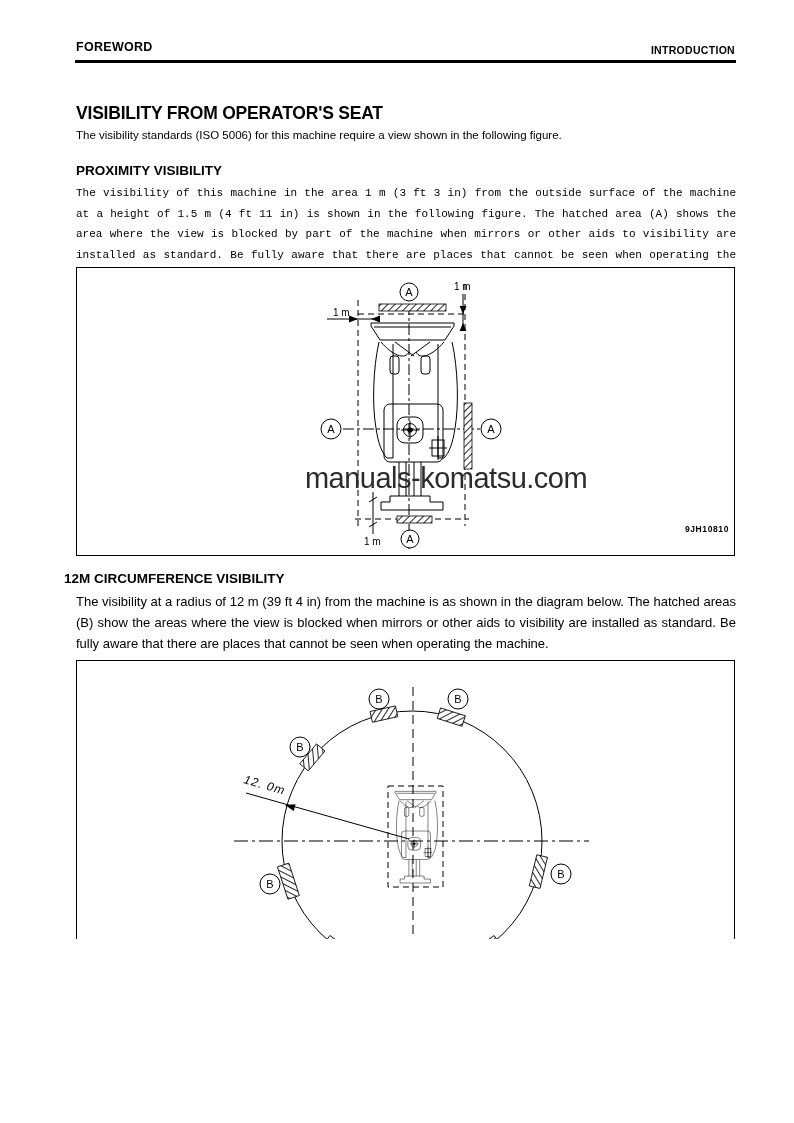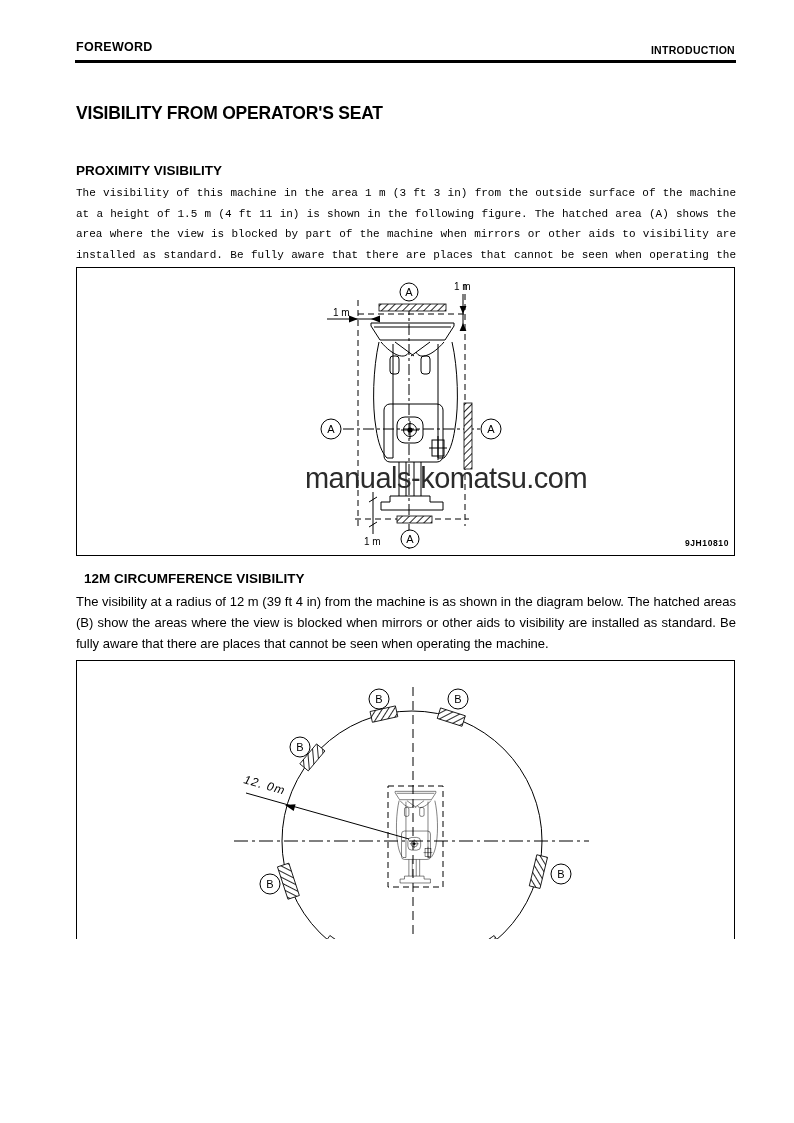--- a/index.html
+++ b/index.html
@@ -9,34 +9,34 @@
   }
   .hdr-left  { position:absolute; left:76px; top:40px; font-size:12.5px; font-weight:bold; letter-spacing:.3px; }
   .hdr-right { position:absolute; right:59px; top:44px; font-size:10.5px; font-weight:bold; letter-spacing:.3px; }
   .hdr-rule  { position:absolute; left:75px; top:60px; width:661px; height:3px; background:#000; }
 
   .title { position:absolute; left:76px; top:103px; font-size:17.5px; font-weight:bold; letter-spacing:-.2px; }
   .intro { position:absolute; left:76px; top:129px; font-size:11.5px; }
 
   .sec-h1 { position:absolute; left:76px; top:163px; font-size:13.5px; font-weight:bold; }
   .sec-b1 { position:absolute; left:76px; top:183px; width:660px; font-size:11px; line-height:20.6px; text-align:justify;font-family:Liberation Mono, monospace; }
-  .sec-h2 { position:absolute; left:84px; top:571px; font-size:13.5px; font-weight:bold; }
+  .sec-h2 { position:absolute; left:64px; top:571px; font-size:13.5px; font-weight:bold; }
   .sec-b2 { position:absolute; left:76px; top:591px; width:660px; font-size:13px; line-height:21px; text-align:justify; }
 
   .fig { position:absolute; border:1px solid #000; background:#fff; }
   .fig1 { left:76px; top:267px; width:657px; height:287px; }
   .fig2 { left:76px; top:660px; width:657px; height:345px; }
   .fig svg.figsvg { position:absolute; left:0; top:0; }
 
   .watermark {
     position:absolute; left:369px; top:194px; transform:translateX(-50%);
     font-size:29px; color:#2b2b2b; white-space:nowrap; letter-spacing:-.5px;
   }
   .figcode {
-    position:absolute; right:5px; bottom:7px;
+    position:absolute; right:5px; bottom:21px;
     font-size:8.5px; font-weight:bold; letter-spacing:.6px;margin-left:26px;
   }
   .footer { position:absolute; right:59px; top:1076px; font-size:17px; letter-spacing:.5px; }
 
   .slbl { font-size:11px; font-weight:normal; }
   .sdim { font-size:10px; }
   .sital { font-size:12px; font-style:italic; letter-spacing:1px; }
   text { font-family:"Liberation Sans", sans-serif; fill:#000; stroke:none; }
 </style>
 </head>
@@ -81,20 +81,21 @@
   </defs>
 </svg>
 
 <div class="page">
 
   <div class="hdr-left">FOREWORD</div>
   <div class="hdr-right">INTRODUCTION</div>
   <div class="hdr-rule"></div>
 
   <div class="title">VISIBILITY FROM OPERATOR'S SEAT</div>
+  <div class="intro">The visibility standards (ISO 5006) for this machine require a view shown in the following figure.</div>
 
   <div class="sec-h1">PROXIMITY VISIBILITY</div>
   <div class="sec-b1">The visibility of this machine in the area 1 m (3 ft 3 in) from the outside surface of the machine at a height of 1.5 m (4 ft 11 in) is shown in the following figure. The hatched area (A) shows the area where the view is blocked by part of the machine when mirrors or other aids to visibility are installed as standard. Be fully aware that there are places that cannot be seen when operating the machine.</div>
 
   <div class="fig fig1">
     <svg class="figsvg" width="657" height="287" viewBox="0 0 657 287">
       <g stroke="#000" stroke-width="1" fill="none">
 
         <line x1="332" y1="16" x2="332" y2="281" stroke-dasharray="11,3,3,3"></line>
         <line x1="246" y1="161" x2="422" y2="161" stroke-dasharray="11,3,3,3"></line>

